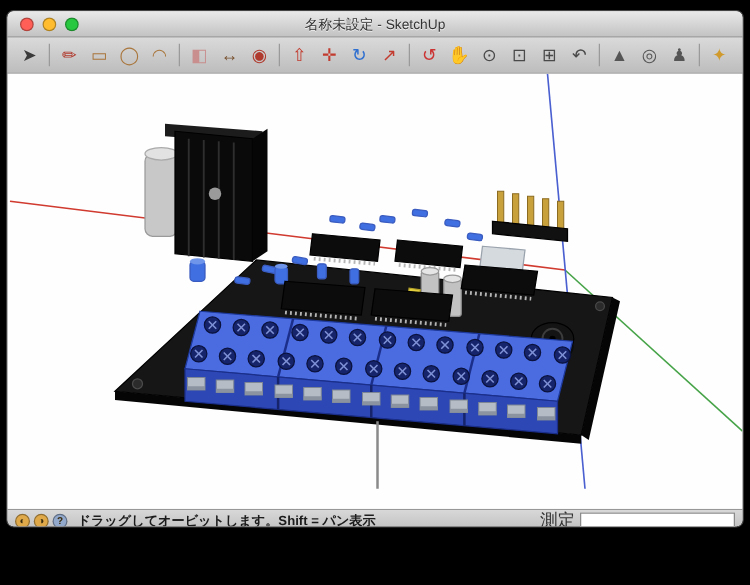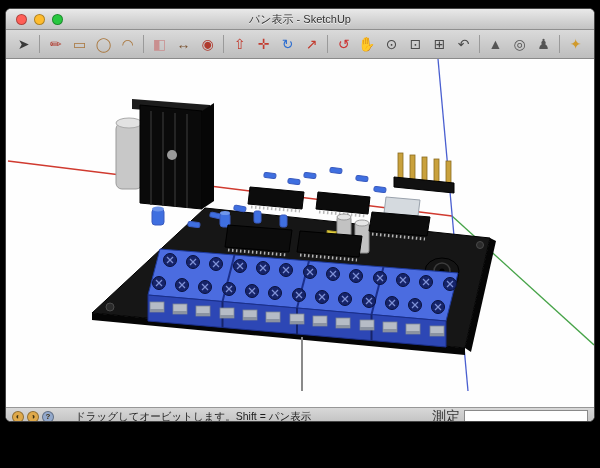--- a/index.html
+++ b/index.html
@@ -10,38 +10,38 @@
   .lights{display:flex;gap:7px;margin-left:10px;}
   .light{width:11px;height:11px;border-radius:50%;border:1px solid rgba(0,0,0,.3);box-sizing:border-box;}
   .title{position:absolute;left:0;right:0;text-align:center;font-size:11px;color:#333;text-shadow:0 1px 0 rgba(255,255,255,.7);}
   .toolbar{height:28px;background:linear-gradient(#dadada,#bdbdbd);border-bottom:1px solid #8a8a8a;display:flex;align-items:center;padding:0 6px;gap:1px;}
   .tool{width:23px;height:23px;display:flex;align-items:center;justify-content:center;font-size:14px;border-radius:4px;cursor:default;}
   .tsep{width:1px;height:18px;background:#9a9a9a;margin:0 3px;}
   .canvas{position:relative;height:348px;background:var(--canvas_bg,#fefefe);}
   .canvas svg{display:block;}
   .statusbar{height:17px;background:linear-gradient(#d8d8d8,#bfbfbf);border-top:1px solid #979797;display:flex;align-items:center;padding:0 6px;font-size:10.5px;color:#1c1c1c;}
   .sbtn{width:12px;height:12px;border-radius:50%;display:flex;align-items:center;justify-content:center;font-size:8px;font-weight:bold;color:#3c2f10;border:1px solid rgba(0,0,0,.35);box-sizing:border-box;margin-right:3px;}
-  .hint{margin-left:18px;white-space:nowrap;}
+  .hint{margin-left:5px;white-space:nowrap;font-weight:bold;}
   .measure{margin-left:auto;display:flex;align-items:center;gap:4px;}
   .mlabel{font-size:14px;color:#333;}
   .minput{width:118px;height:12px;border:1px solid #8a8a8a;background:#fff;font-size:10px;padding:0 2px;}
 </style>
 </head>
 <body>
 
 <div class="screen">
   <div class="window">
 
     <div class="titlebar">
       <div class="lights">
         <span class="light" style="background:var(--close_btn)"></span>
         <span class="light" style="background:var(--min_btn)"></span>
         <span class="light" style="background:var(--max_btn)"></span>
       </div>
-      <div class="title">パン表示 - SketchUp</div>
+      <div class="title">名称未設定 - SketchUp</div>
     </div>
 
     <div class="toolbar">
       <span class="tool" style="color: rgb(58, 58, 58);">➤</span>
       <span class="tsep"></span>
       <span class="tool" style="color: rgb(176, 58, 46);">✏</span>
       <span class="tool" style="color: rgb(169, 118, 60);">▭</span>
       <span class="tool" style="color: rgb(169, 118, 60);">◯</span>
       <span class="tool" style="color: rgb(169, 118, 60);">◠</span>
       <span class="tsep"></span>

